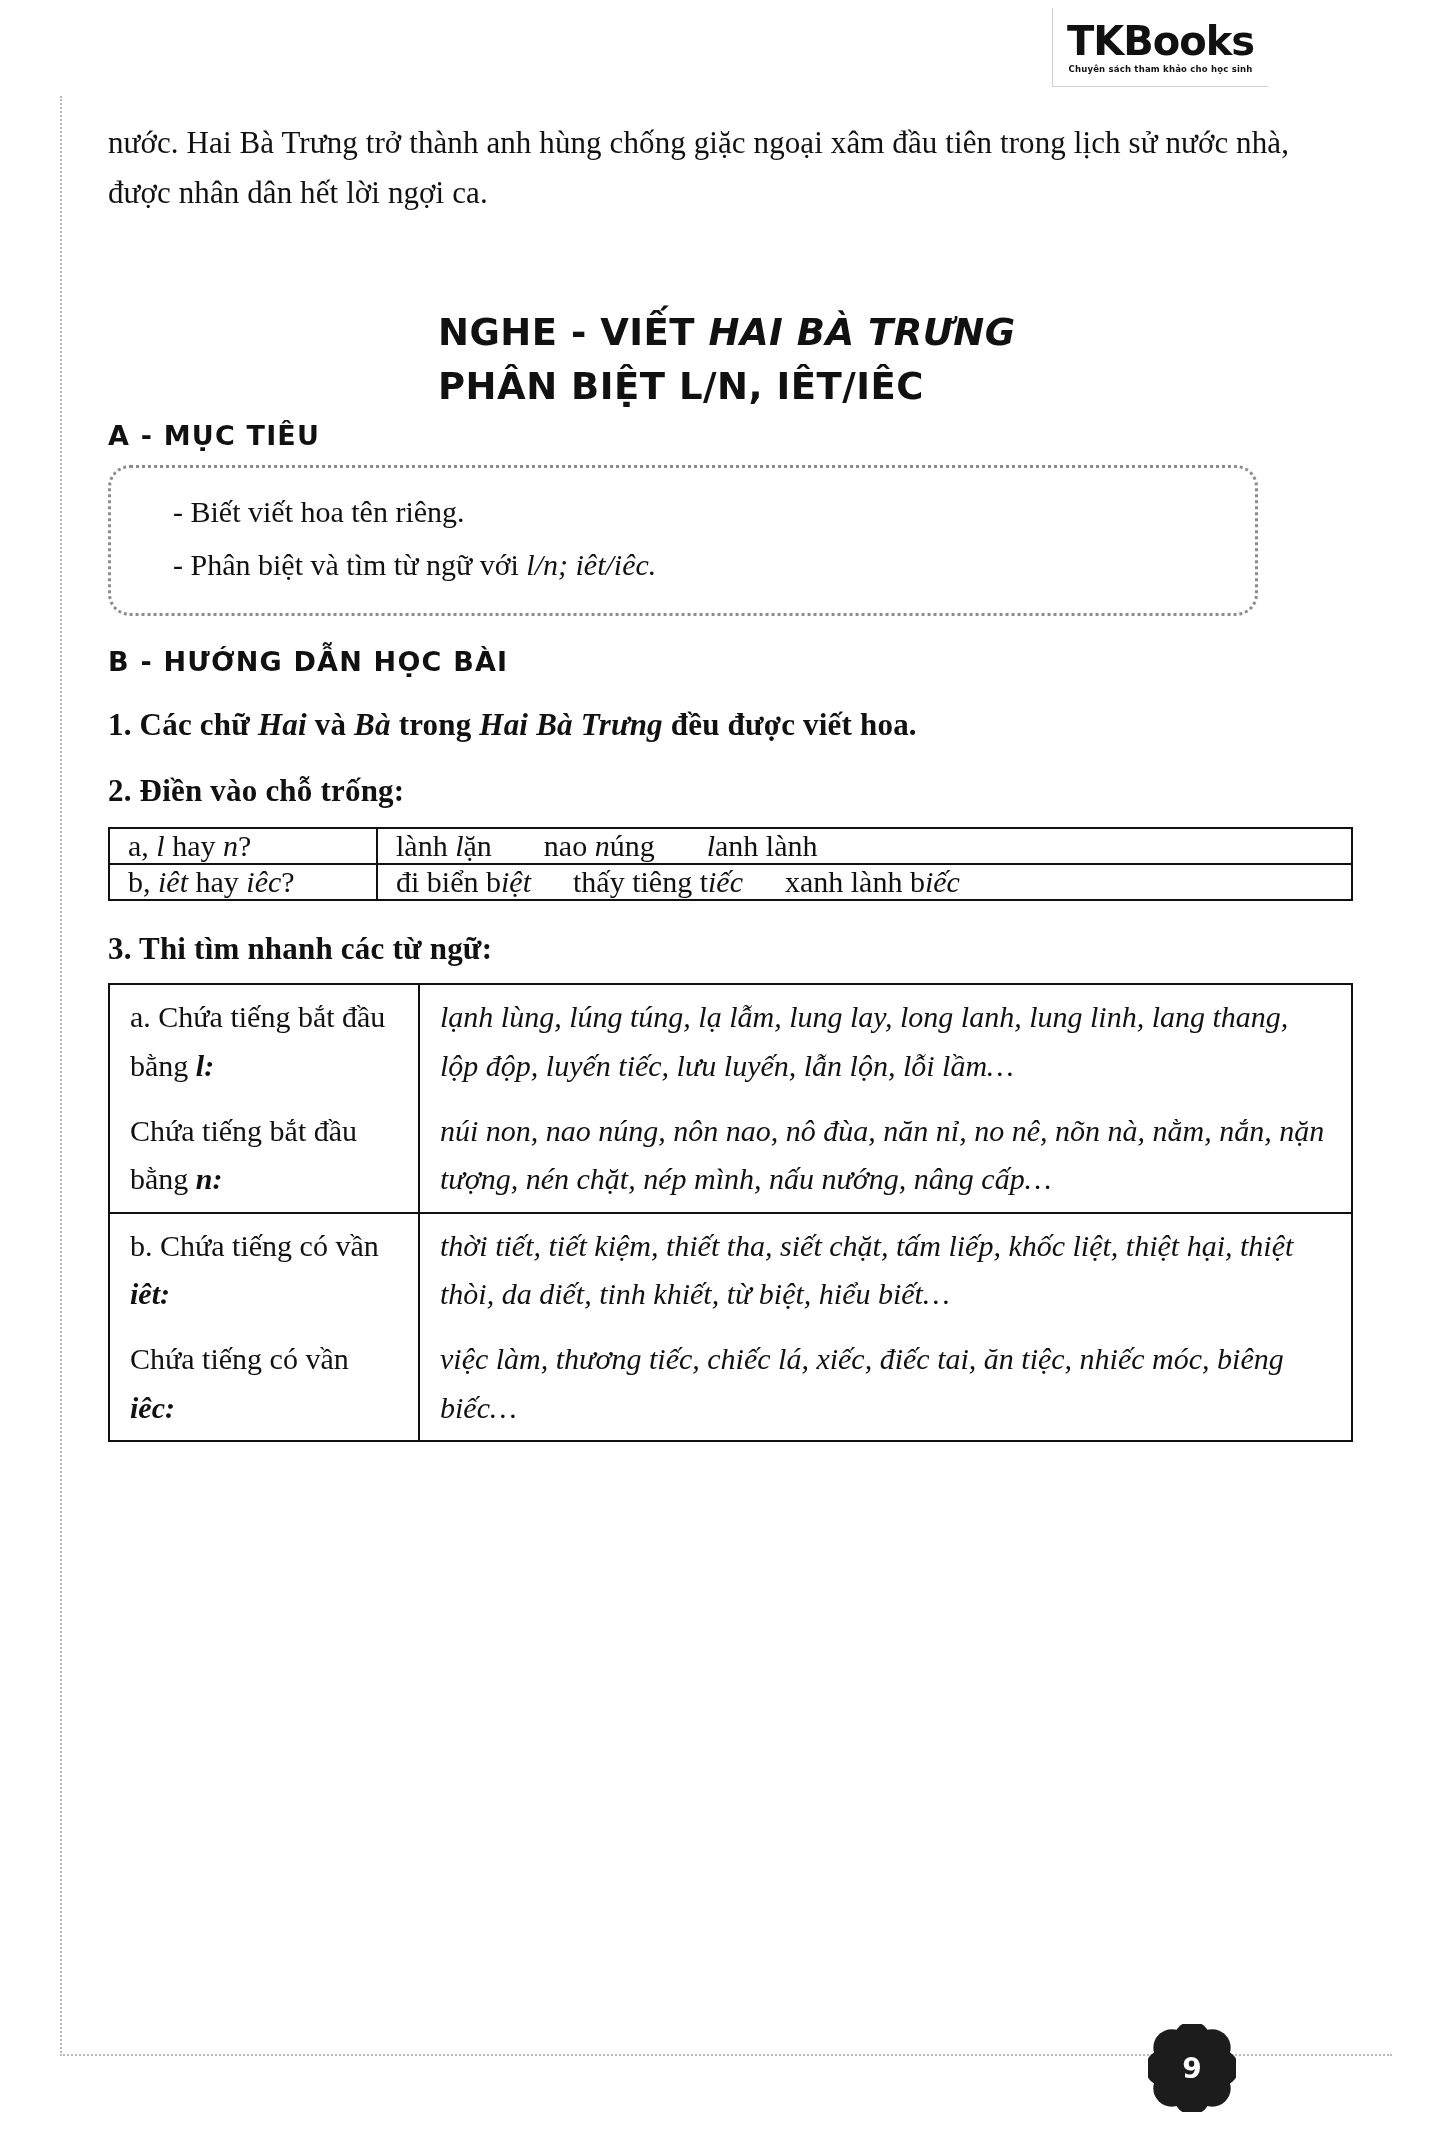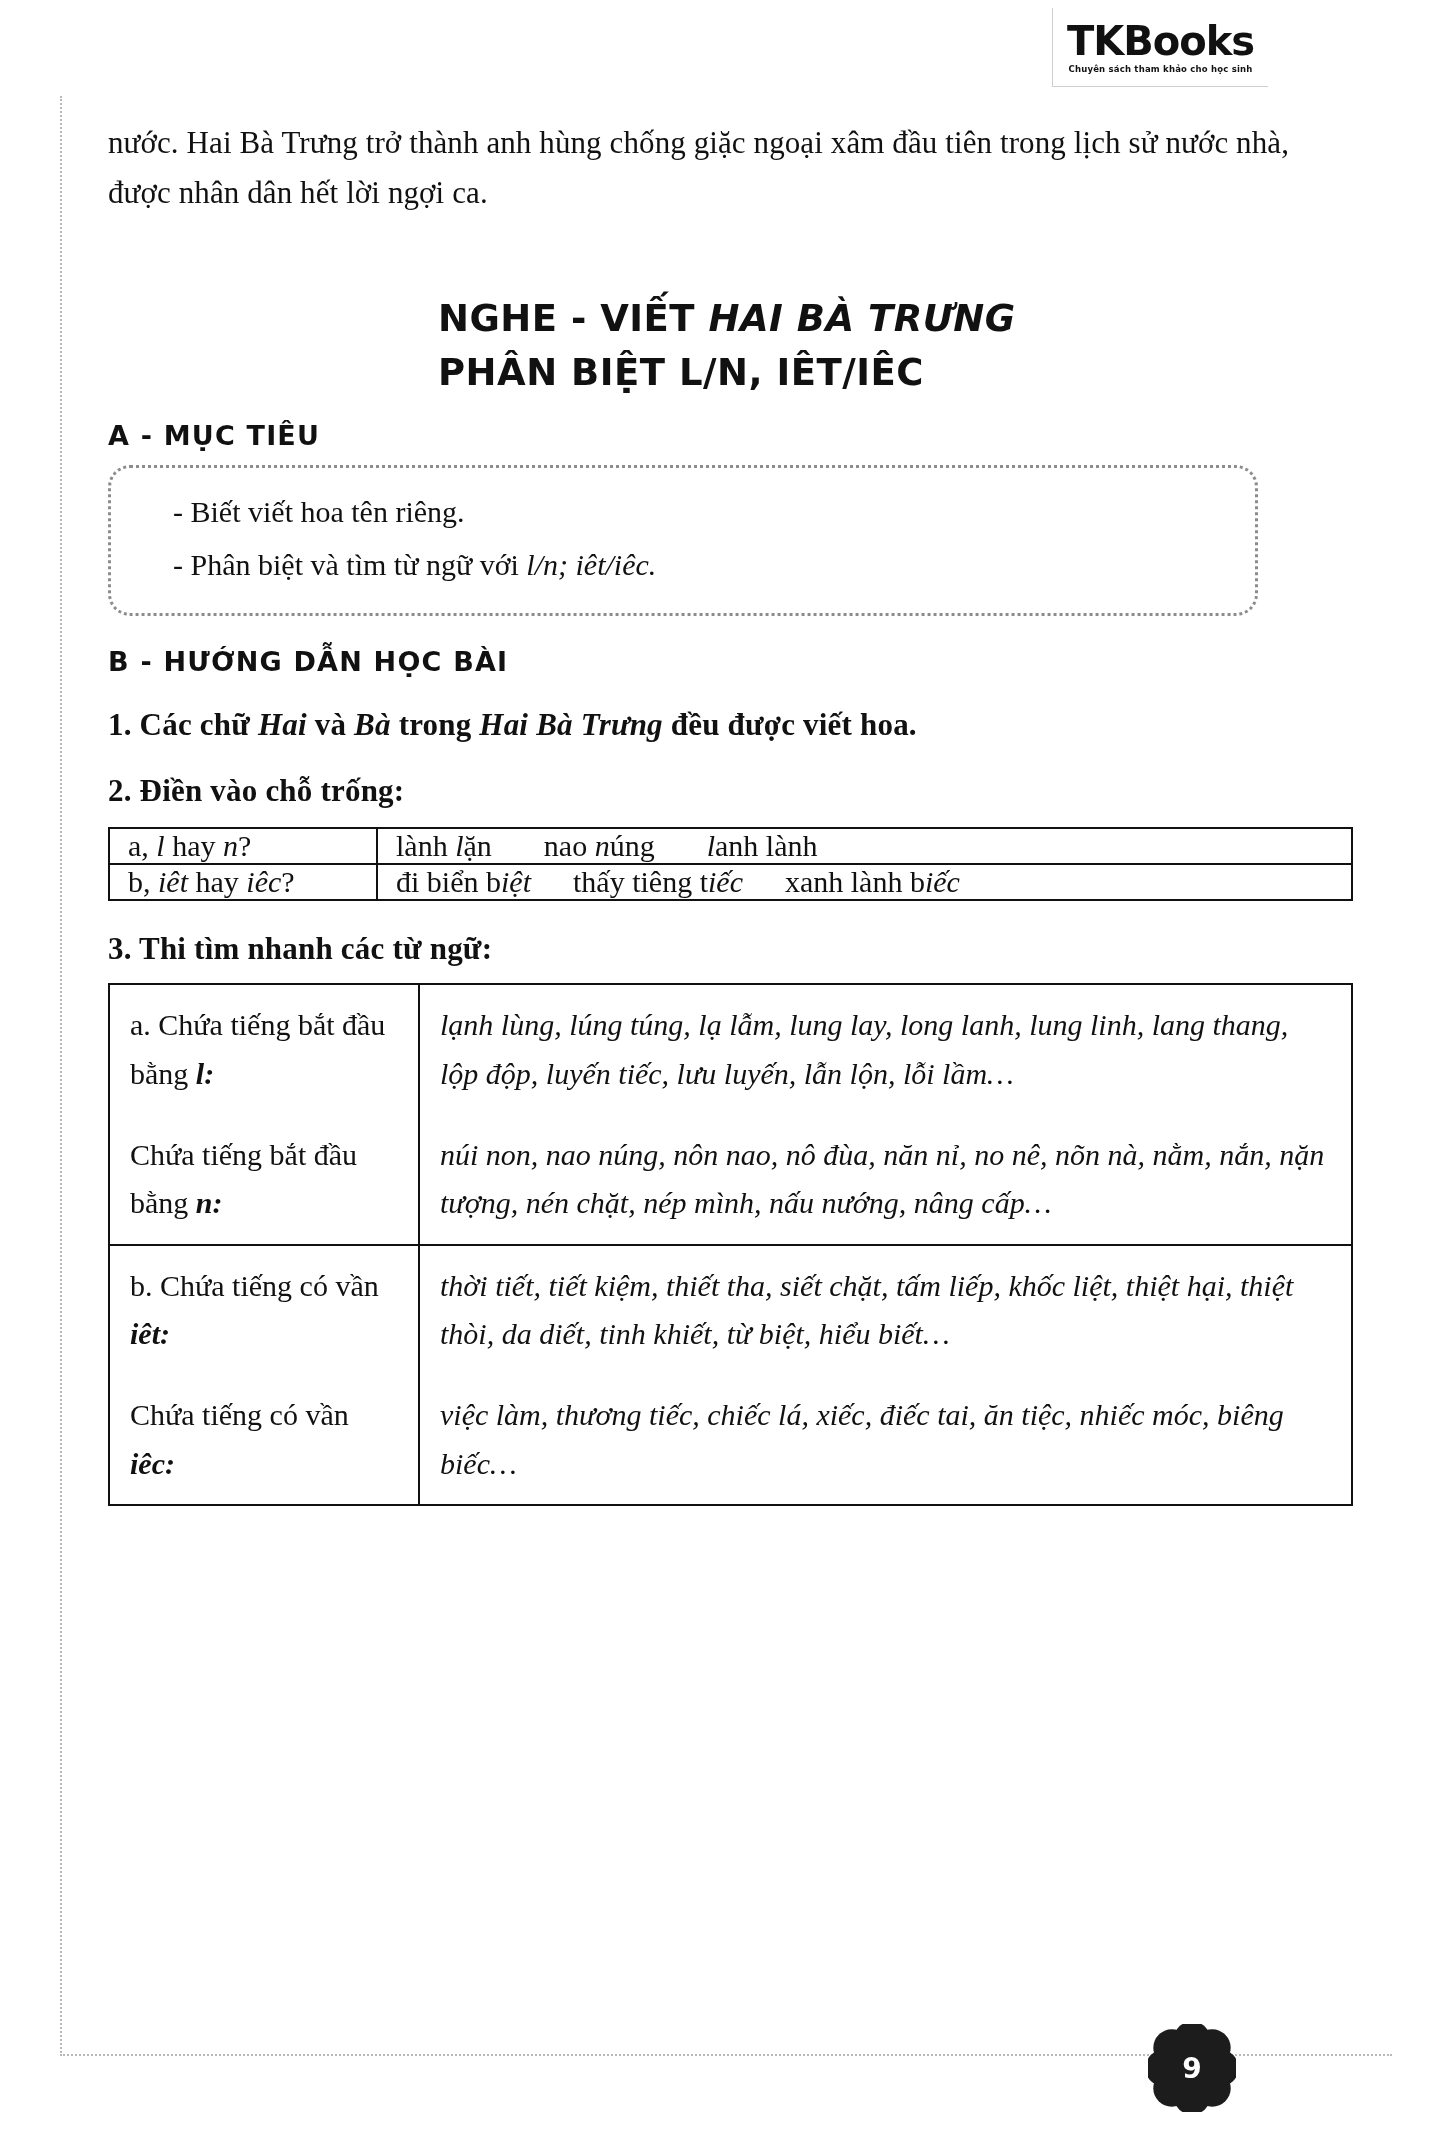--- a/index.html
+++ b/index.html
@@ -142,21 +142,21 @@
     position: absolute;
     left: 52px;
     top: 60px;
     width: 198px;
     height: 5px;
     background: #1c1c1c;
   }
   .lesson-title {
     position: absolute;
     left: 330px;
-    top: 4px;
+    top: 18px;
     width: 900px;
     font-family: "DejaVu Sans", sans-serif;
     font-size: 37px;
     font-weight: bold;
     letter-spacing: 0.5px;
     line-height: 1.45;
   }
   .lesson-title .ital {
     font-style: italic;
   }
@@ -219,21 +219,21 @@
   .it { font-style: italic; }
   .sp-l { display: inline-block; width: 52px; }
   .sp-m { display: inline-block; width: 42px; }
 
   
   table.t3 {
     margin-top: 16px;
   }
   table.t3 td {
     border: 2px solid #111;
-    padding: 16px 20px;
+    padding: 8px 20px;
     font-size: 30px;
     vertical-align: top;
     line-height: 1.62;
   }
   table.t3 td.lbl {
     width: 268px;
     font-style: normal;
   }
   table.t3 td.val {
     font-style: italic;

